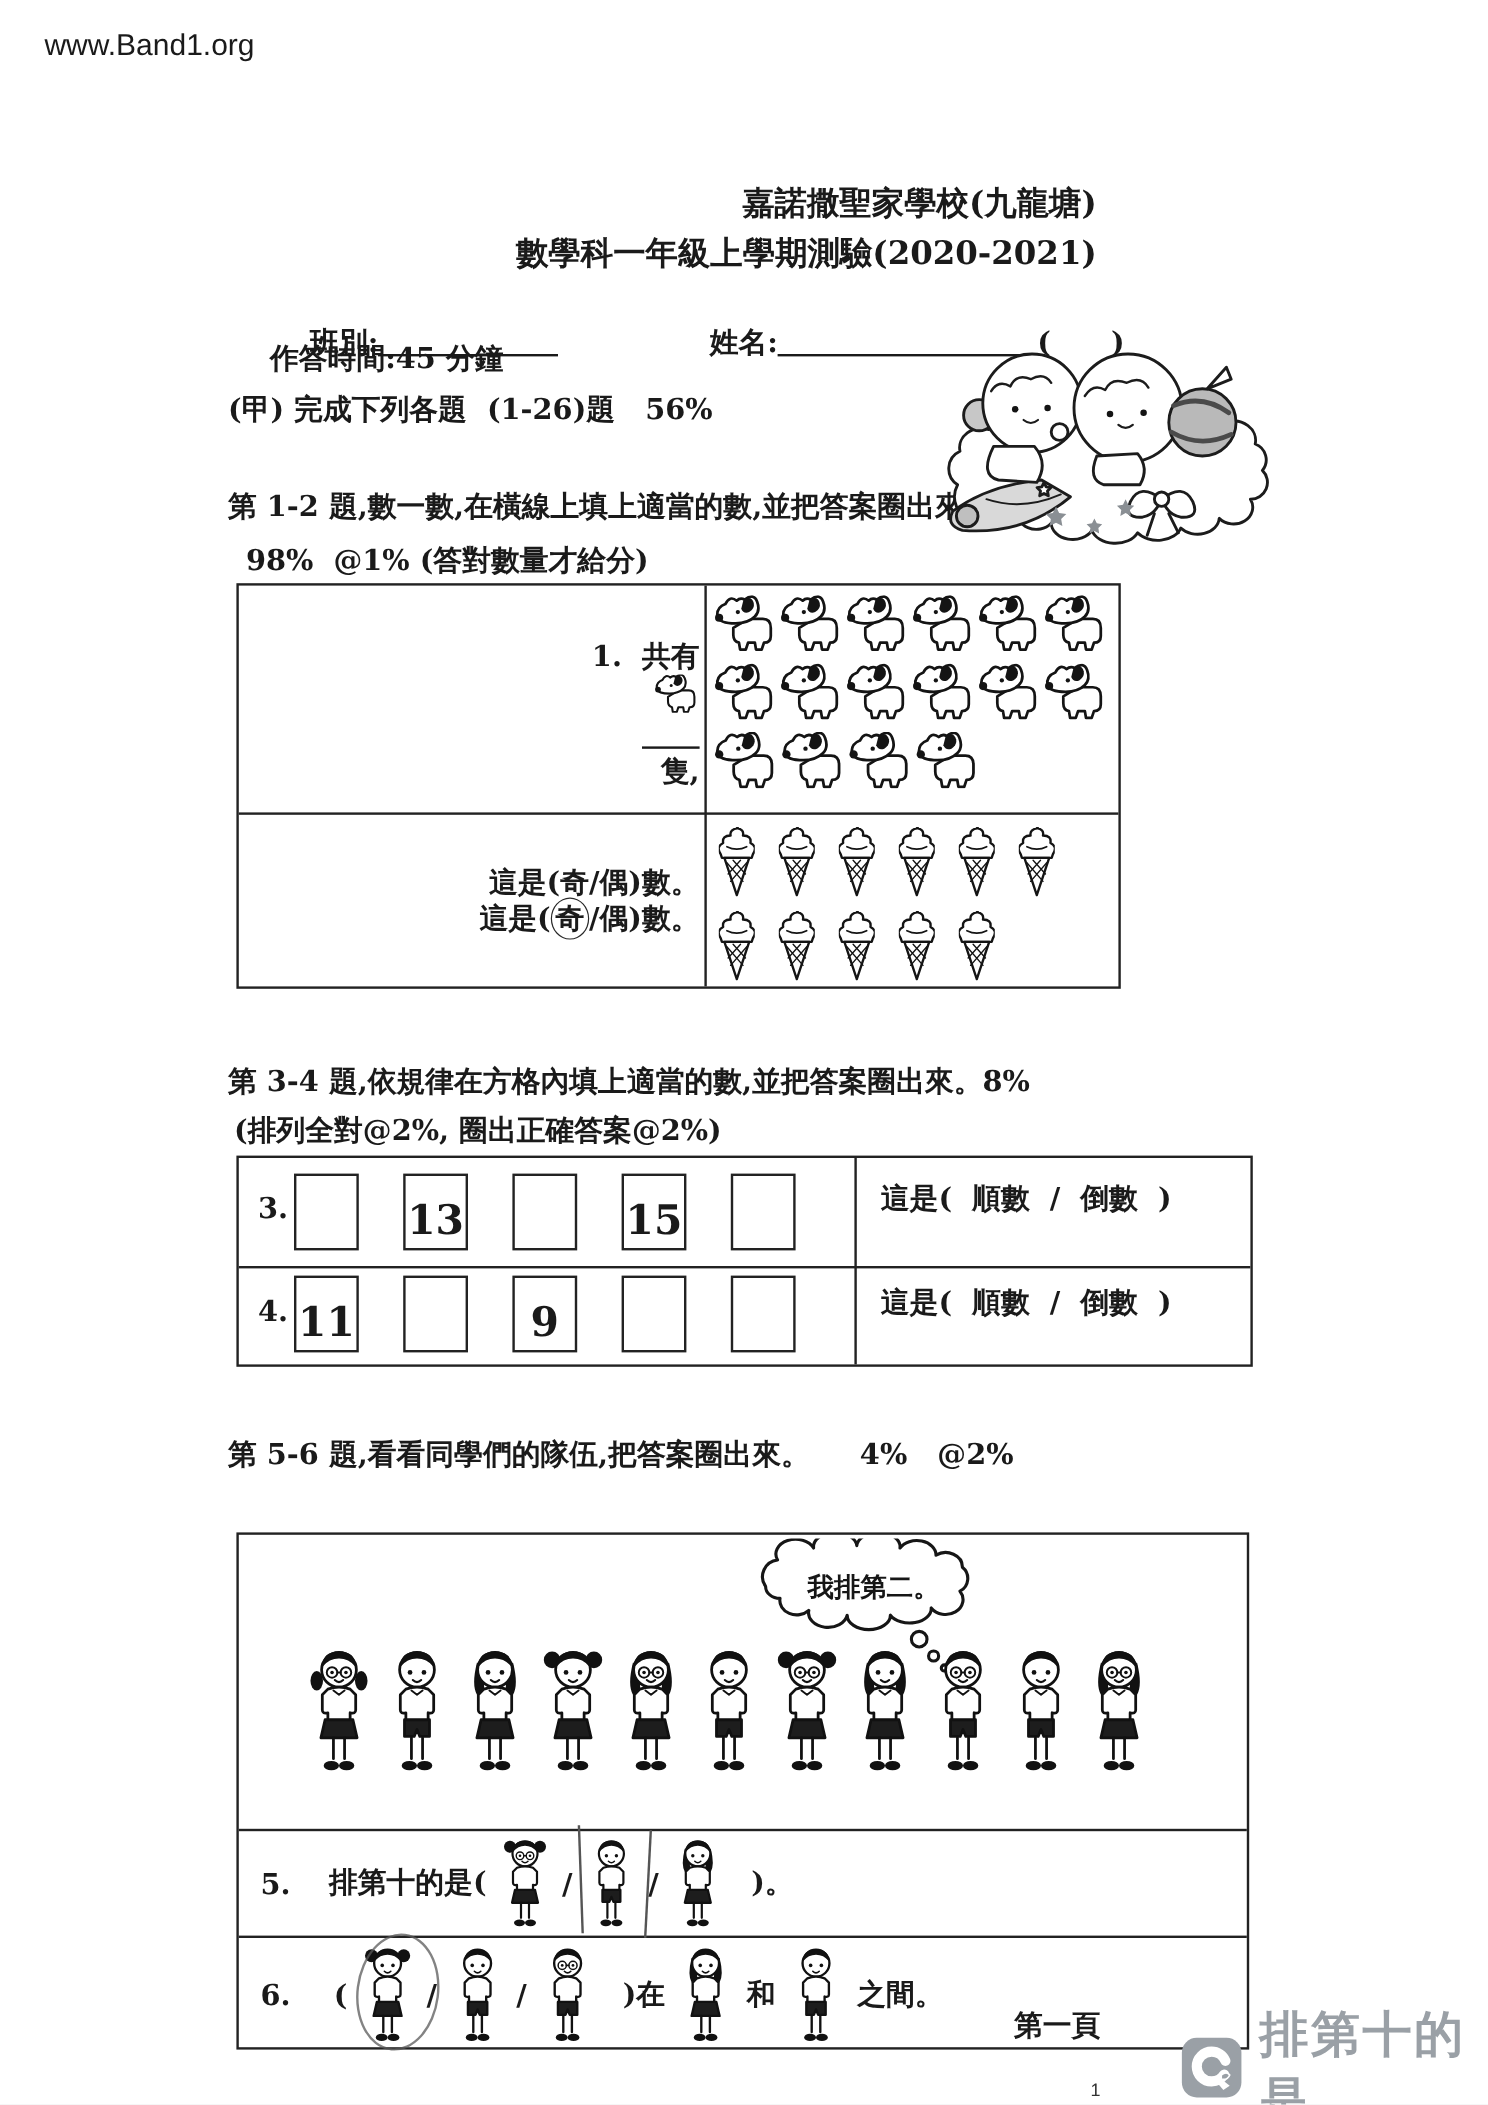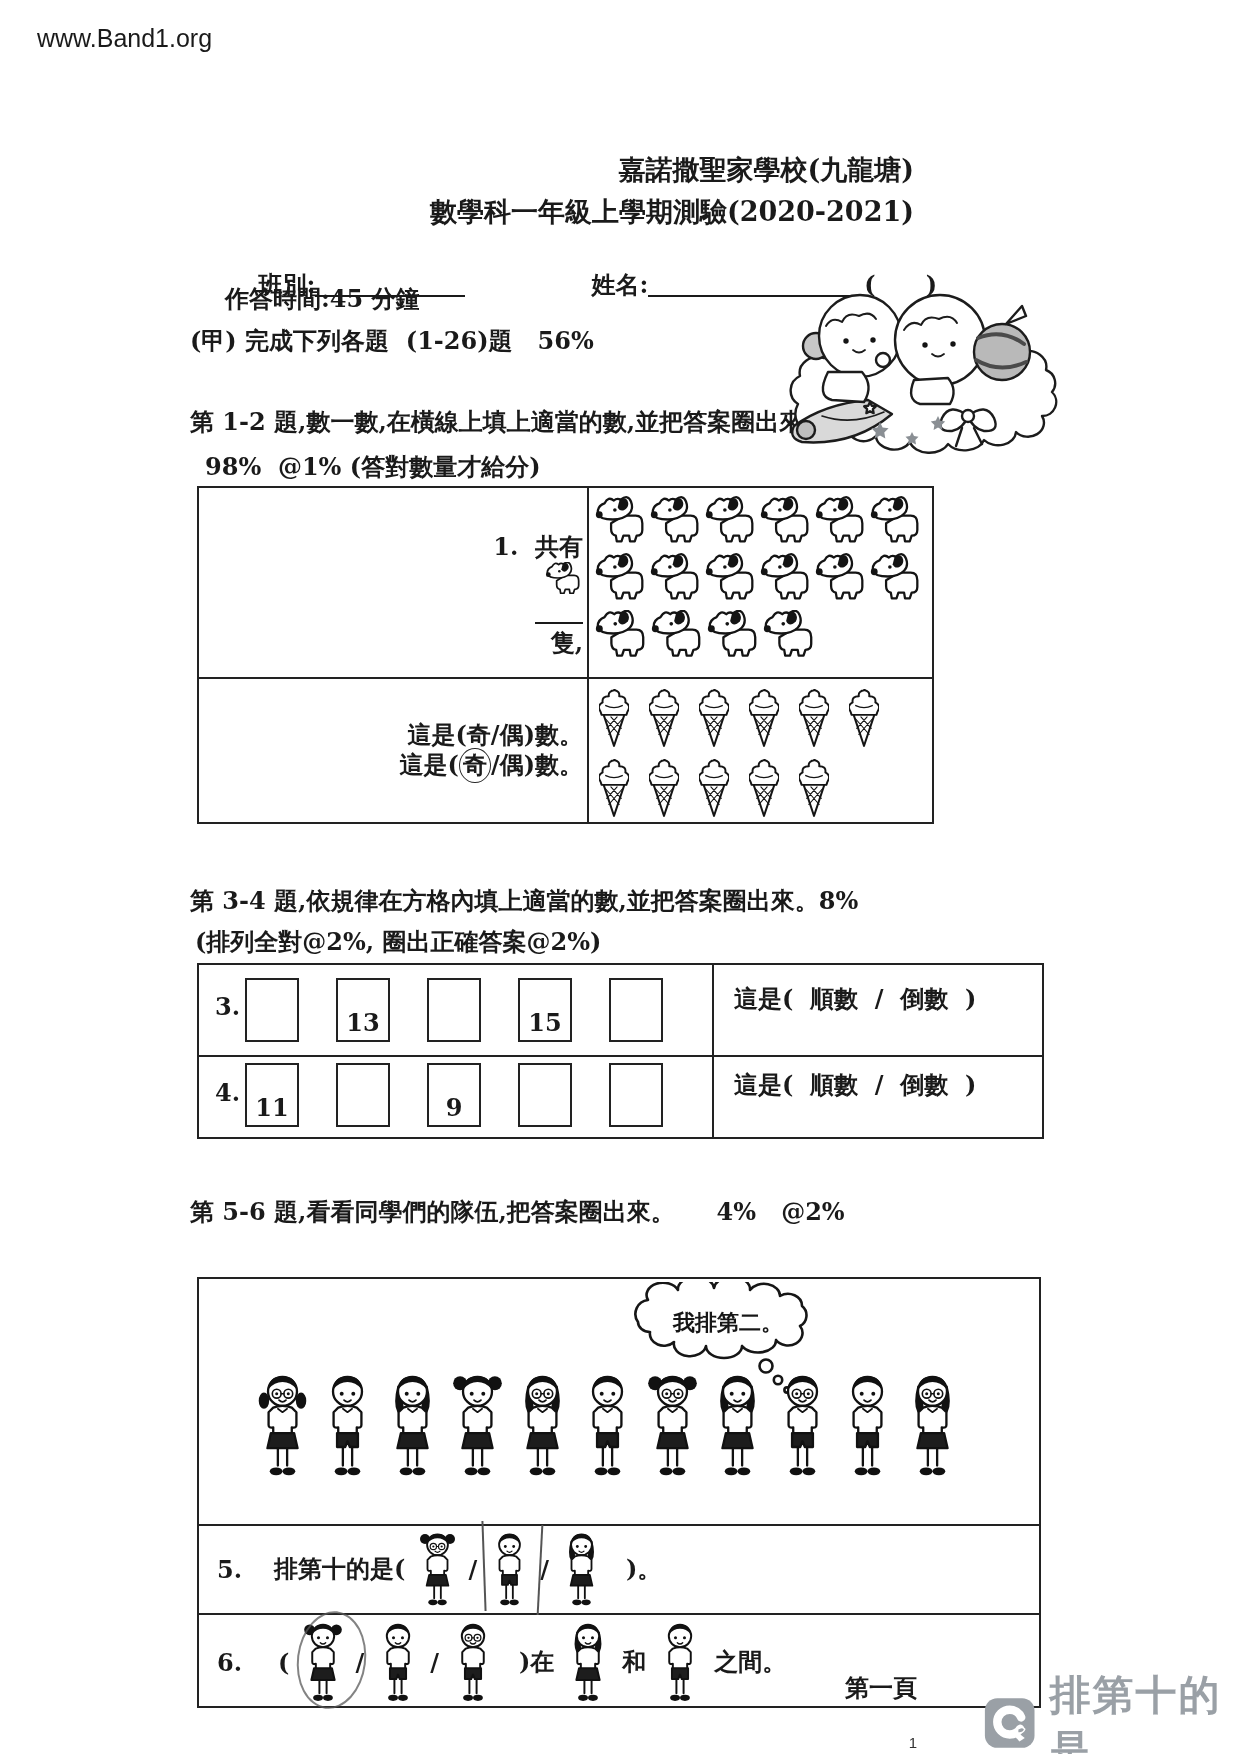--- a/index.html
+++ b/index.html
@@ -10,21 +10,21 @@
   .sans{font-family:"Liberation Sans", sans-serif;}
   .center{text-align:right;}
   .uline{display:inline-block;border-bottom:2px solid #1a1a1a;height:24px;vertical-align:-4px;}
   
   .tbl{position:absolute;border:2.4px solid #222;}
   .vline{position:absolute;top:0;bottom:0;border-left:2.2px solid #222;}
   .hline{position:absolute;left:0;right:0;border-top:2.2px solid #222;}
   
   .boxrow{position:absolute;display:flex;gap:37px;}
   .abox{width:54px;height:64px;border:2.4px solid #222;display:flex;align-items:flex-end;justify-content:center;
-        font-size:24px;font-weight:600;padding-bottom:3px;box-sizing:border-box;}
+        font-size:34px;font-weight:600;padding-bottom:3px;box-sizing:border-box;}
   
   .iconrow{display:flex;align-items:flex-start;}
   .dog-svg{width:54px;height:47px;margin-right:2px;}
   .cone-svg{width:30px;height:62px;margin-right:20px;}
   .dog-inline{width:38px;height:32px;vertical-align:-6px;}
   .cone-inline{width:21px;height:44px;vertical-align:-12px;}
   
   .kid-lg{height:112px;width:51px;}
   .kid-md{height:80px;width:37px;}
   .kid-md2{height:86px;width:40px;}

